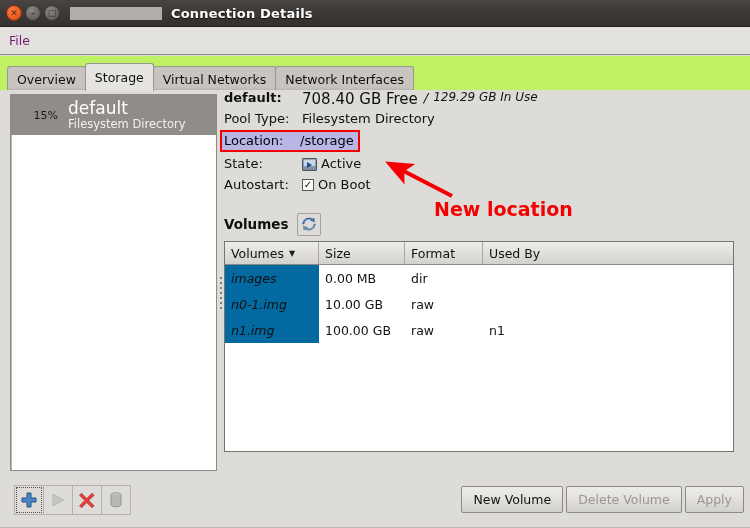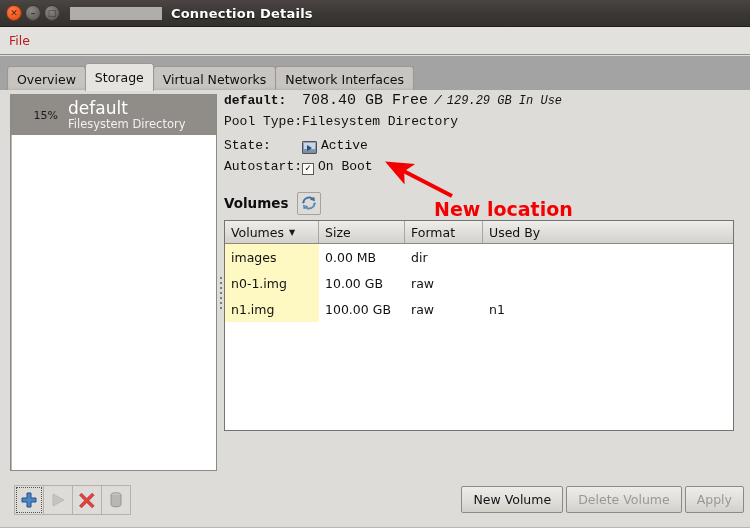--- a/index.html
+++ b/index.html
@@ -60,28 +60,28 @@
   .menubar {
     position: absolute; left: 0; top: 27px;
     width: 750px; height: 28px;
     background: #e3e1dd;
     border-bottom: 1px solid #8e8b86;
     display: flex; align-items: center;
   }
   .menu-item {
     padding: 3px 8px 3px 9px;
     font-size: 12.5px;
-    color: #b91c1c;
+    color: #701a75;
   }
 
   
   .tabstrip {
     position: absolute; left: 0; top: 56px;
     width: 750px; height: 36px;
-    background: #a3a3a3;
+    background: #bef264;
   }
   .tabs {
     position: absolute; left: 7px; top: 7px;
     display: flex; align-items: flex-end;
     height: 28px;
   }
   .tab {
     height: 25px;
     padding: 0 9px;
     display: flex; align-items: center;
@@ -151,25 +151,24 @@
     display: block; width: 2px; height: 2px;
     background: #7d7a76;
   }
 
   
   .rightpane {
     position: absolute; left: 224px; top: 0px;
     width: 518px; height: 388px;
   }
   .info-line {
-    display: flex; align-items: center;
+    display: flex; align-items: flex-start;
     height: 21px;
     font-size: 13px;
     color: #101010;
-    font-family: Liberation Mono, monospace;
   }
   .lbl { width: 78px; flex: none; }
   .lbl.bold { font-weight: bold; }
   .big { font-size: 15px; }
   .inuse { font-size: 12px; font-style: italic; color: #151515; margin-left: 5px; }
   .slash { font-size: 13px; font-style: italic; margin-left: 6px; }
 
   .hl-wrap { position: relative; height: 21px; }
   .hl {
     display: inline-flex; align-items: baseline;
@@ -253,21 +252,21 @@
     position: relative;
   }
   .th .caret { margin-left: 5px; font-size: 8px; color: #1a1a1a; }
   .c0 { width: 94px; }
   .c1 { width: 86px; }
   .c2 { width: 78px; }
   .c3 { flex: 1 1 auto; border-right: none; }
   .tbody { }
   .trow { display: flex; height: 26px; align-items: center; }
   .td { padding: 0 6px; font-size: 12.5px; color: #111; }
-  .td.c0 { background: #fef9c3; height: 26px; display: flex; align-items: center; }
+  .td.c0 { background: #0369a1; height: 26px; display: flex; align-items: center; font-style: italic; }
 
   
   .bottombar {
     position: absolute; left: 0; top: 482px;
     width: 750px; height: 46px;
     background: #dedcd8;
   }
   .tool-group {
     position: absolute; left: 14px; top: 3px;
     display: flex;
@@ -376,20 +375,26 @@
         <span class="big">708.40 GB Free</span>
         <span class="slash">/</span>
         <span class="inuse">129.29 GB In Use</span>
       </div>
 
       <div class="info-line">
         <span class="lbl">Pool Type:</span>
         <span>Filesystem Directory</span>
       </div>
 
+      <div class="hl-wrap">
+        <span class="hl">
+          <span class="lbl">Location:</span>
+          <span>/storage</span>
+        </span>
+      </div>
 
       <div class="info-line" style="margin-top:3px;">
         <span class="lbl">State:</span>
         <span class="state-icon"></span>
         <span>Active</span>
       </div>
 
       <div class="info-line">
         <span class="lbl">Autostart:</span>
         <span class="chk">✓</span>

